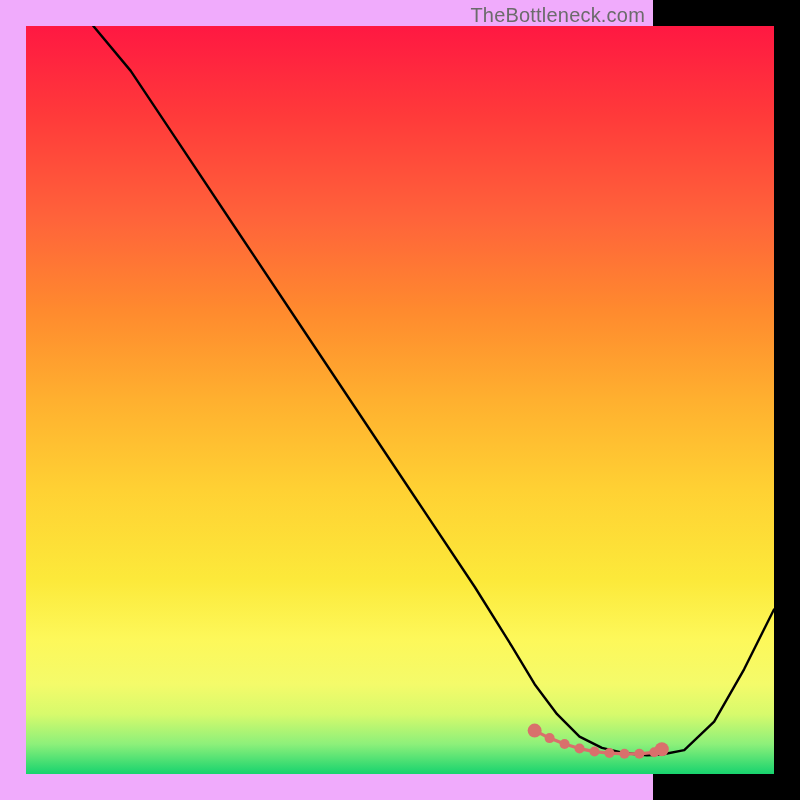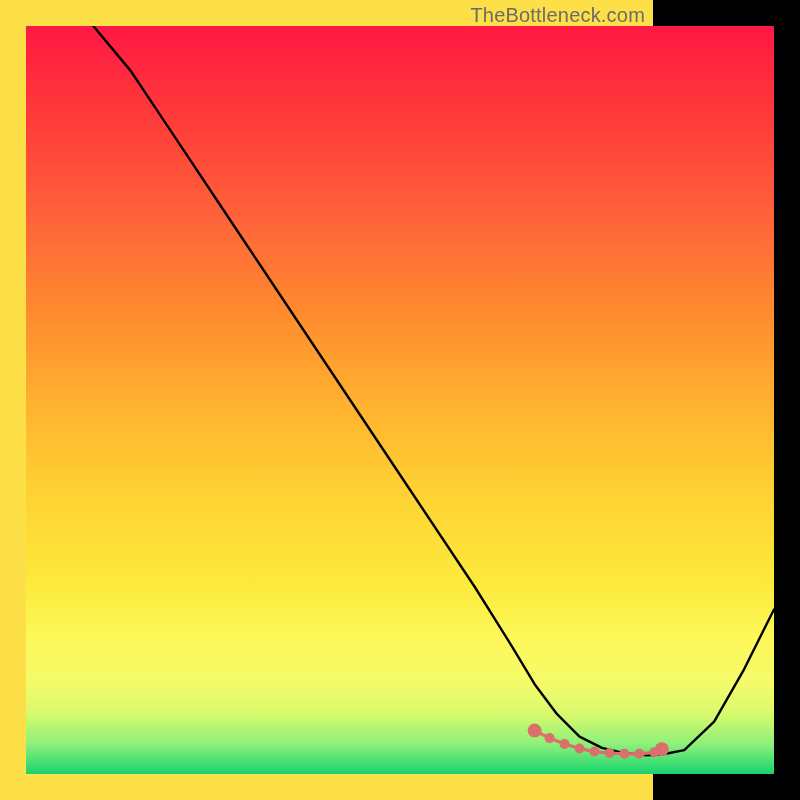--- a/index.html
+++ b/index.html
@@ -8,21 +8,21 @@
     width: 800px;
     height: 800px;
     background: #000;
     font-family: Arial, Helvetica, sans-serif;
     overflow: hidden;
   }
   .chart-container {
     position: relative;
     width: 653px;
     height: 800px;
-    background: #fde047;
+    background: #f0abfc;
   }
   .plot-area {
     position: absolute;
     left: 26px;
     top: 26px;
     width: 748px;
     height: 748px;
     background: linear-gradient(
       to bottom,
       #ff1842 0%,

